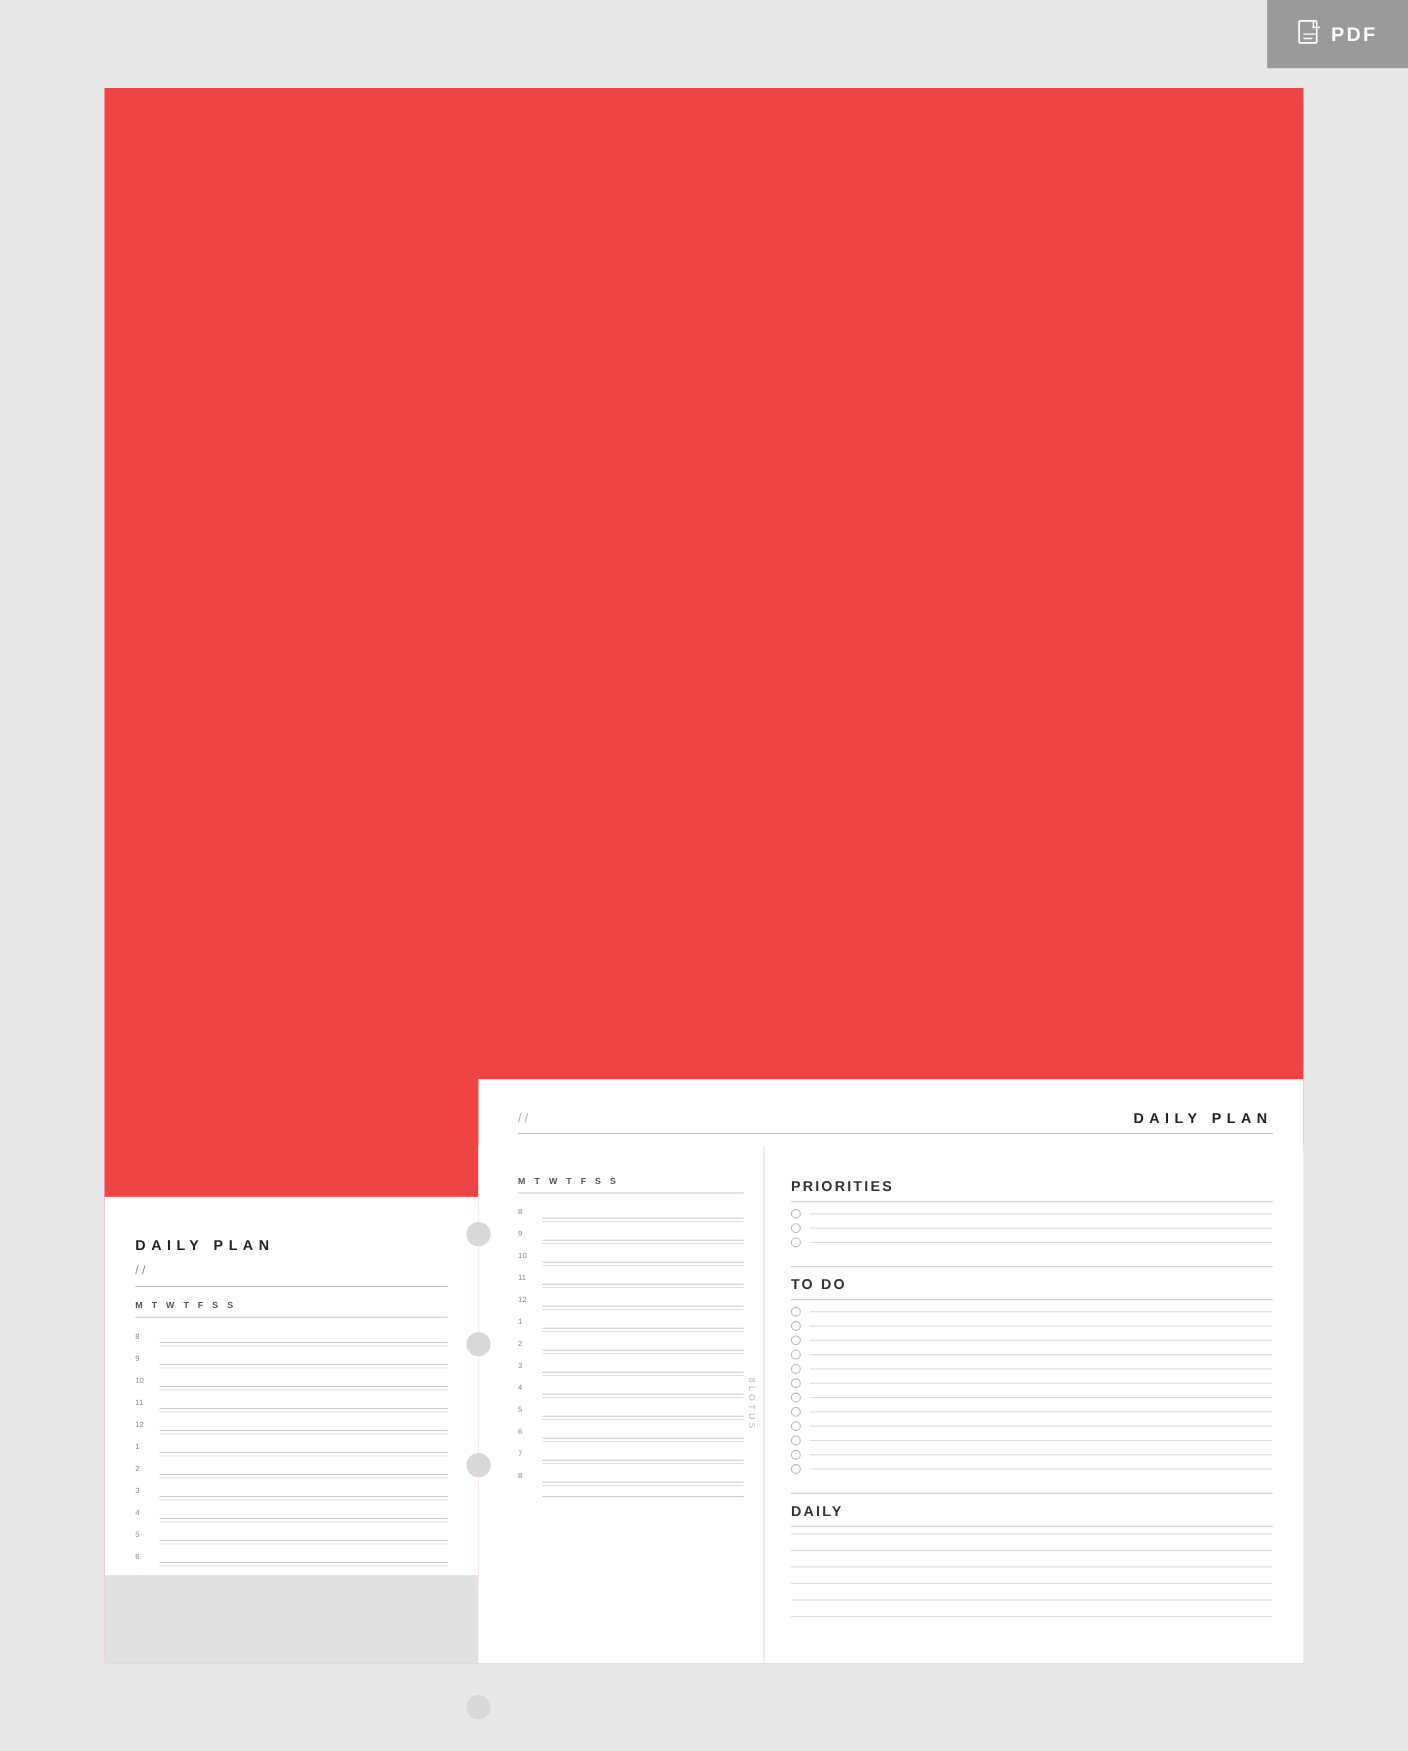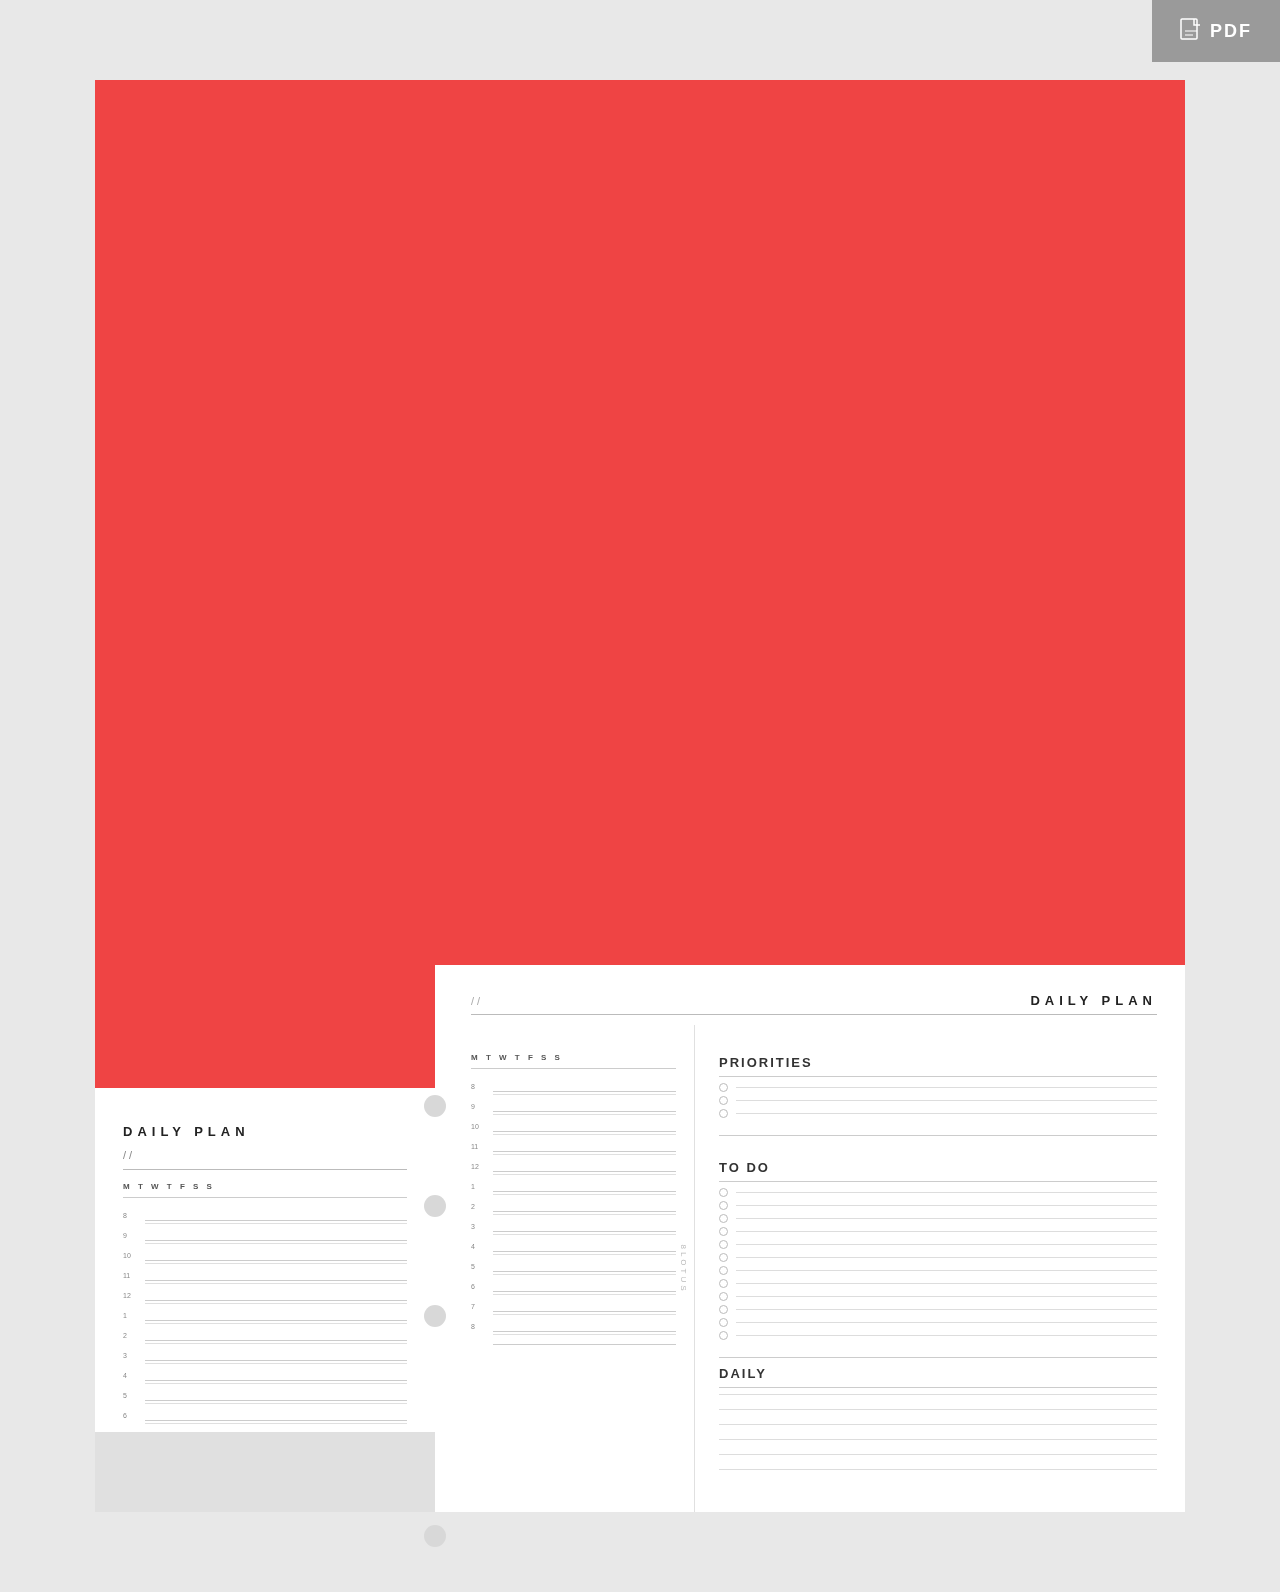--- a/index.html
+++ b/index.html
@@ -539,21 +539,21 @@
           </li>
           <li class="checkbox-item" style="margin-top:4px;">
             <div class="checkbox-circle"></div>
             <div class="checkbox-line"></div>
           </li>
         </ul>
 
         <div style="height:14px;"></div>
         <div class="section-divider"></div>
 
-        <div class="section-header" style="margin-top:24px;">TO DO</div>
+        <div class="section-header" style="margin-top:8px;">TO DO</div>
         <div class="section-divider"></div>
         <ul class="checkbox-list">
           <li class="checkbox-item">
             <div class="checkbox-circle"></div>
             <div class="checkbox-line"></div>
           </li>
           <li class="checkbox-item" style="margin-top:4px;">
             <div class="checkbox-circle"></div>
             <div class="checkbox-line"></div>
           </li>

